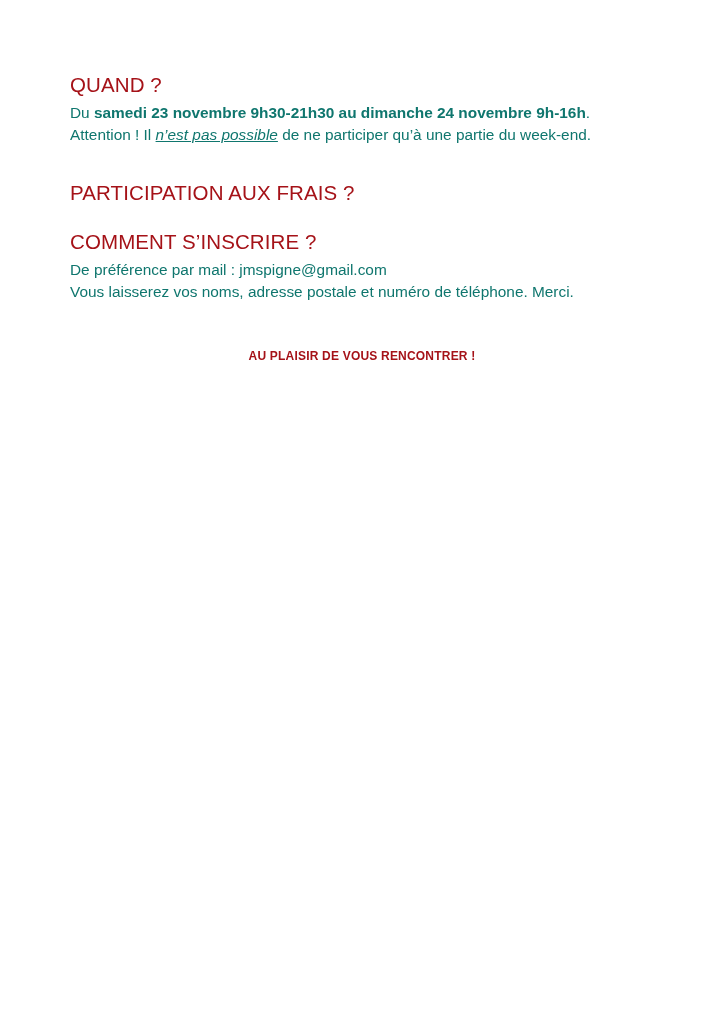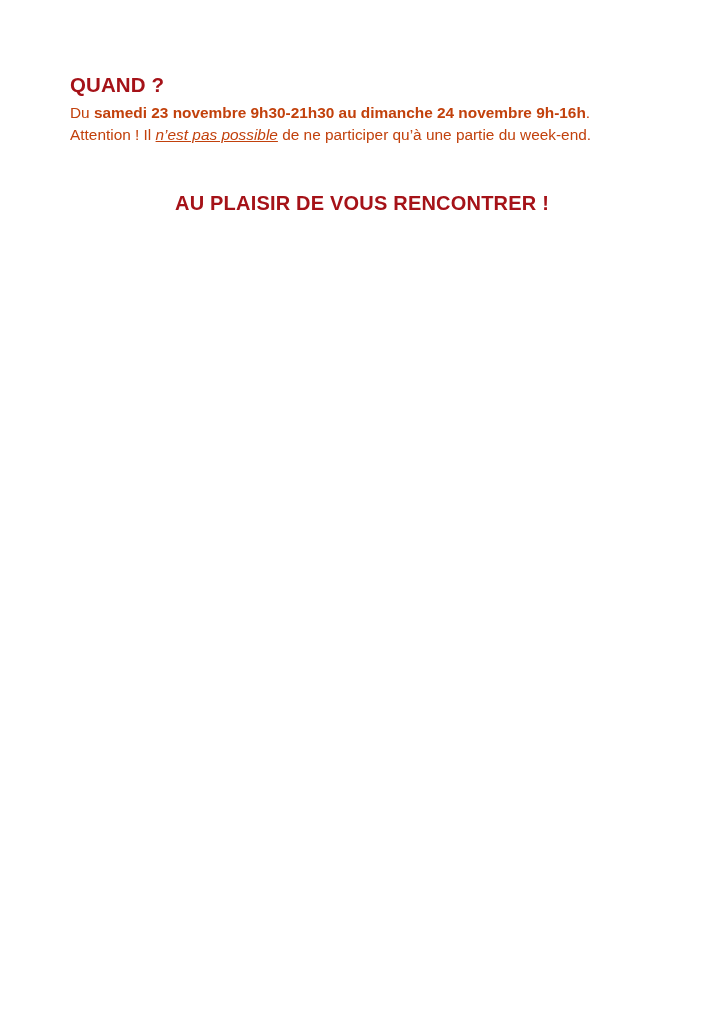--- a/index.html
+++ b/index.html
@@ -19,31 +19,31 @@
     width: 724px;
     height: 1023px;
     box-sizing: border-box;
     padding: 72px 44px 0 70px;
   }
   .section {
     margin: 0 0 26px 0;
   }
   .heading {
     color: #a51218;
-    font-weight: bold;
+    font-weight: normal;
     font-size: 20.5px;
     line-height: 1.22;
     margin: 0 0 5px 0;
     letter-spacing: 0.1px;
   }
   .para {
     font-size: 15.4px;
     line-height: 1.42;
     margin: 0;
-    color: #c2410c;
+    color: #0f766e;
     max-width: 615px;
   }
   .para + .para {
     margin-top: 0px;
   }
   .b {
     font-weight: bold;
   }
   .u {
     text-decoration: underline;
@@ -51,38 +51,42 @@
   }
   .gap-when { margin-bottom: 34px; }
   .gap-frais { margin-bottom: 24px; }
   .gap-infos { margin-bottom: 26px; }
 
   .closing {
     margin-top: 46px;
     text-align: center;
     color: #a51218;
     font-weight: bold;
-    font-size: 20px;
+    font-size: 12px;
     letter-spacing: 0.2px;
     padding-right: 26px;
   }
 </style>
 </head>
 <body>
 
 <div class="page">
 
   <div class="section gap-when">
     <h2 class="heading">QUAND ?</h2>
     <p class="para"><span>Du </span><span class="b">samedi 23 novembre 9h30-21h30 au dimanche 24 novembre 9h-16h</span><span>.</span></p>
     <p class="para"><span>Attention ! Il </span><span class="u">n’est pas possible</span><span> de ne participer qu’à une partie du week-end.</span></p>
   </div>
 
   <div class="section gap-frais">
+    <h2 class="heading">PARTICIPATION AUX FRAIS ?</h2>
   </div>
 
 
   <div class="section">
+    <h2 class="heading">COMMENT S’INSCRIRE ?</h2>
+    <p class="para">De préférence par mail : jmspigne@gmail.com</p>
+    <p class="para">Vous laisserez vos noms, adresse postale et numéro de téléphone. Merci.</p>
   </div>
 
   <div class="closing">AU PLAISIR DE VOUS RENCONTRER !</div>
 
 </div>
 
 </body></html>

